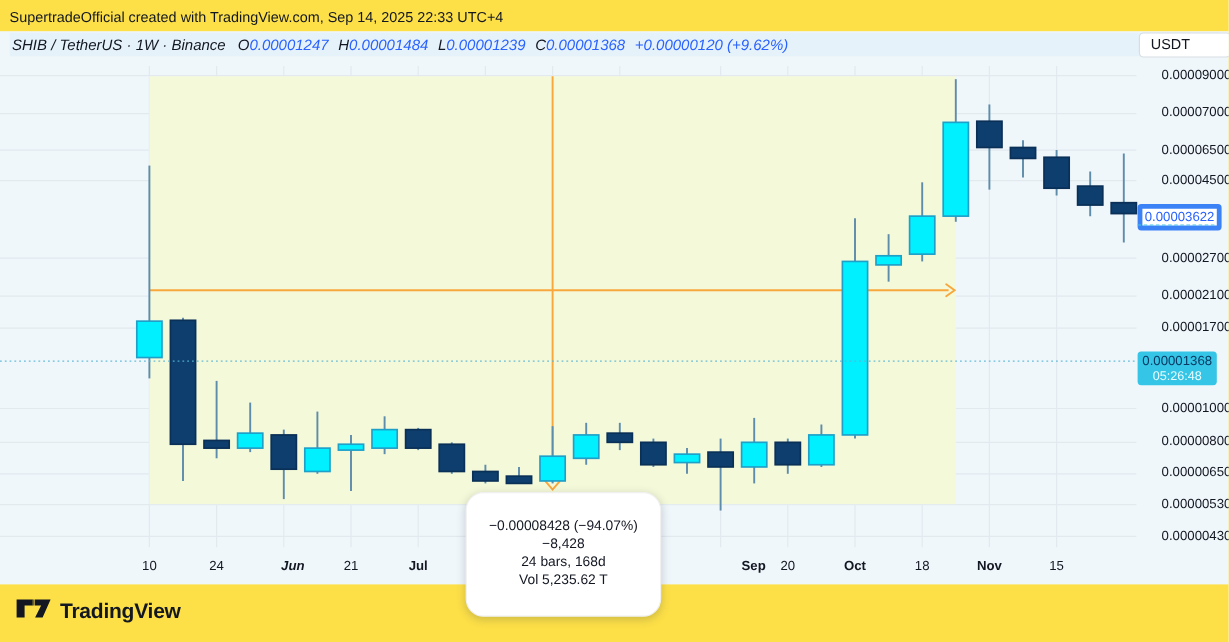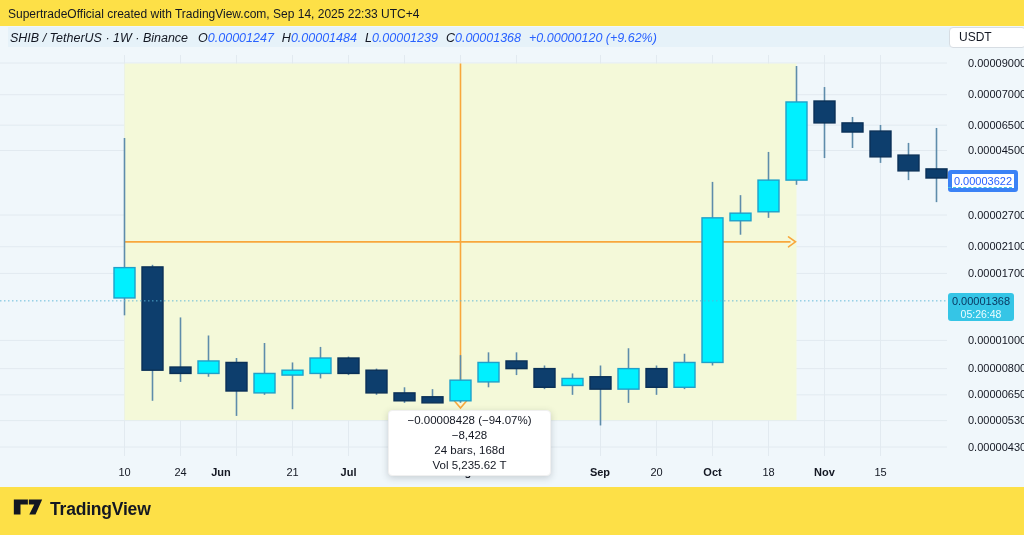--- a/index.html
+++ b/index.html
@@ -24,21 +24,21 @@
   .ttick.bold{font-weight:700;}
   .hl-label{position:absolute;left:948px;top:170px;width:62px;height:14px;background:#ffffff;
             border:4px solid #3b82f6;border-radius:3px;color:#2962ff;font-size:11px;
             text-align:center;line-height:14px;z-index:6;}
   .hl-dash{position:absolute;left:948px;top:188px;width:64px;border-top:1px dashed #45c5e5;z-index:6;}
   .last-label{position:absolute;left:948px;top:293px;width:66px;height:28px;background:#35c5e6;
               border-radius:3px;text-align:center;z-index:6;}
   .last-label .lp{font-size:11px;color:#0a3a63;line-height:14px;margin-top:1px;}
   .last-label .cd{font-size:10.5px;color:#eafdff;line-height:12px;}
   .tooltip{position:absolute;left:388px;top:410px;width:149px;background:#ffffff;border:1px solid #f0f0f0;
-           border-radius:4px;box-shadow:0 2px 7px rgba(50,60,70,.22);padding:2px 6px;
+           border-radius:15px;box-shadow:0 2px 7px rgba(50,60,70,.22);padding:21px 6px;
            font-size:11.5px;color:#131722;text-align:center;line-height:15px;z-index:7;}
   .logo{position:absolute;left:13px;top:495px;display:flex;align-items:center;gap:7px;z-index:5;cursor:pointer;}
   .logo-text{font-size:17.5px;font-weight:700;color:#131722;letter-spacing:-0.2px;}
 </style>
 </head>
 <body>
 
 <div class="stage">
 
   <svg id="chart-svg" width="1024" height="535">
@@ -161,27 +161,27 @@
       <div class="ptick" style="top: 266.935px;">0.00001700</div>
       <div class="ptick" style="top: 333.935px;">0.00001000</div>
       <div class="ptick" style="top: 362.111px;">0.00000800</div>
       <div class="ptick" style="top: 388.328px;">0.00000650</div>
       <div class="ptick" style="top: 414.099px;">0.00000530</div>
       <div class="ptick" style="top: 440.5px;">0.00000430</div>
     </div>
   <div id="time-axis">
       <div class="ttick" style="left: 124.5px;">10</div>
       <div class="ttick" style="left: 180.5px;">24</div>
-      <div class="ttick bold" style="left: 221px;">Jun</div>
+      <div class="ttick bold" style="left: 244px; font-style: italic;">Jun</div>
       <div class="ttick" style="left: 292.5px;">21</div>
       <div class="ttick bold" style="left: 348.5px;">Jul</div>
       <div class="ttick" style="left: 404.5px;">19</div>
       <div class="ttick bold" style="left: 460.5px;">Aug</div>
       <div class="ttick" style="left: 516.5px;">16</div>
-      <div class="ttick bold" style="left: 600px;">Sep</div>
+      <div class="ttick bold" style="left: 628px;">Sep</div>
       <div class="ttick" style="left: 656.5px;">20</div>
       <div class="ttick bold" style="left: 712.5px;">Oct</div>
       <div class="ttick" style="left: 768.5px;">18</div>
       <div class="ttick bold" style="left: 824.5px;">Nov</div>
       <div class="ttick" style="left: 880.5px;">15</div>
     </div>
 
   <div class="hl-label" style="top: 169.927px;">0.00003622</div>
   <div class="hl-dash" style="top: 186.927px;"></div>
 

